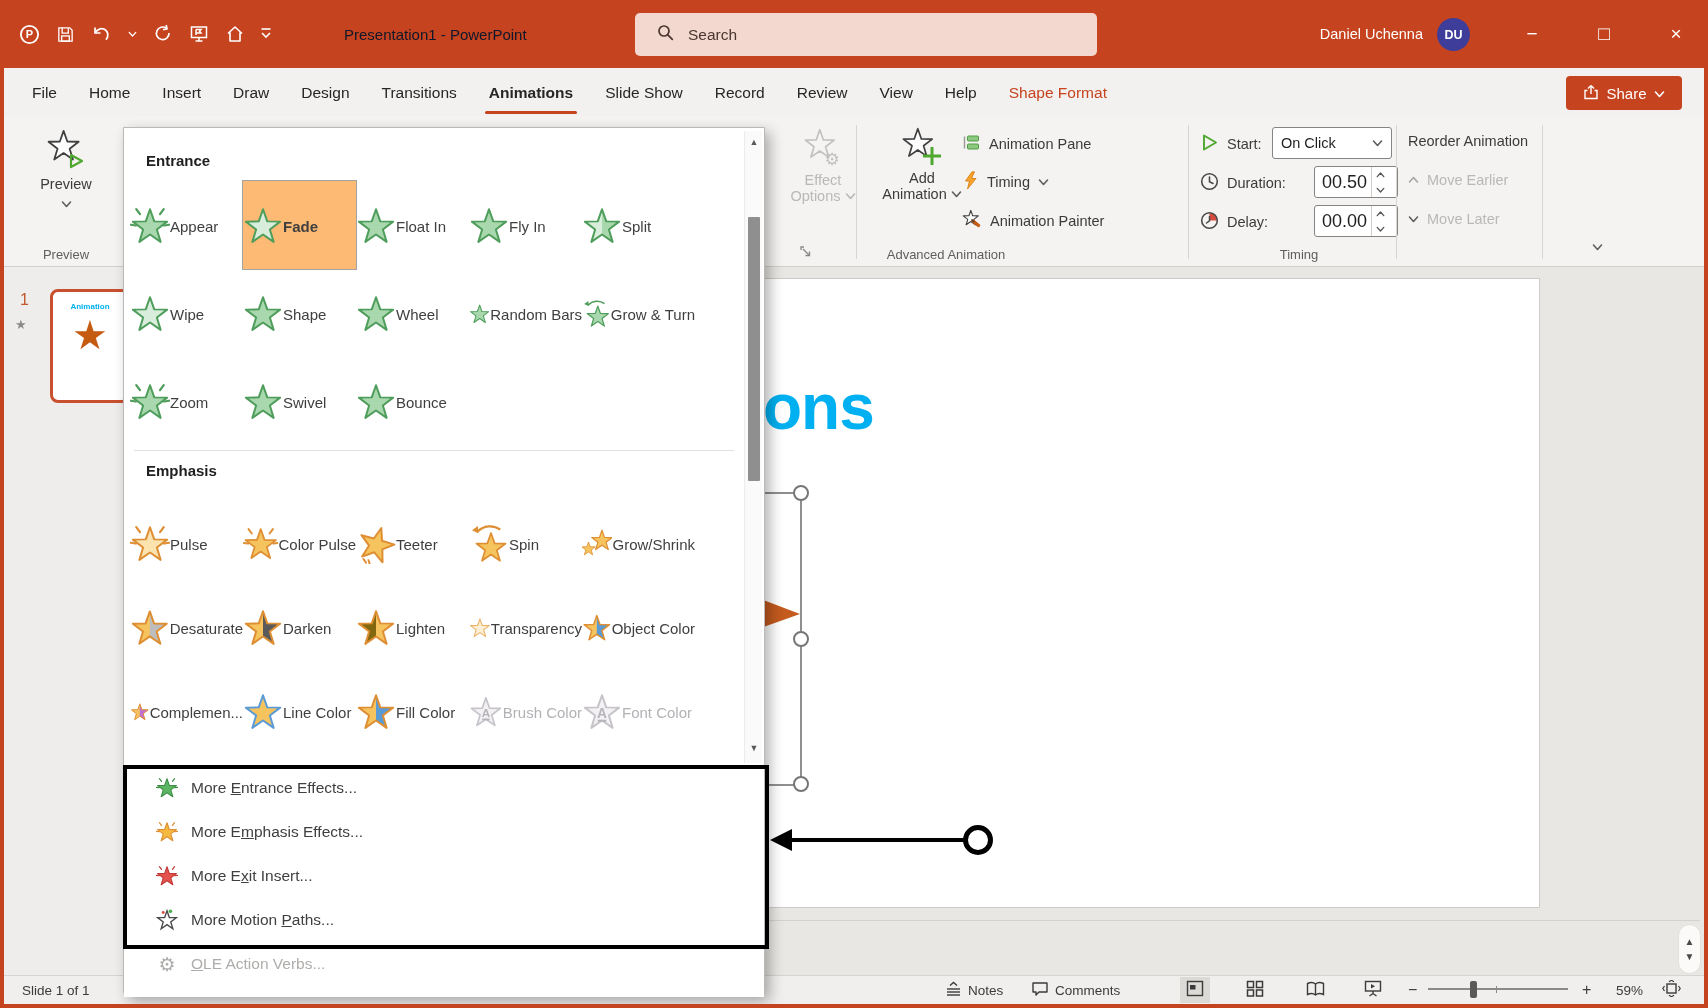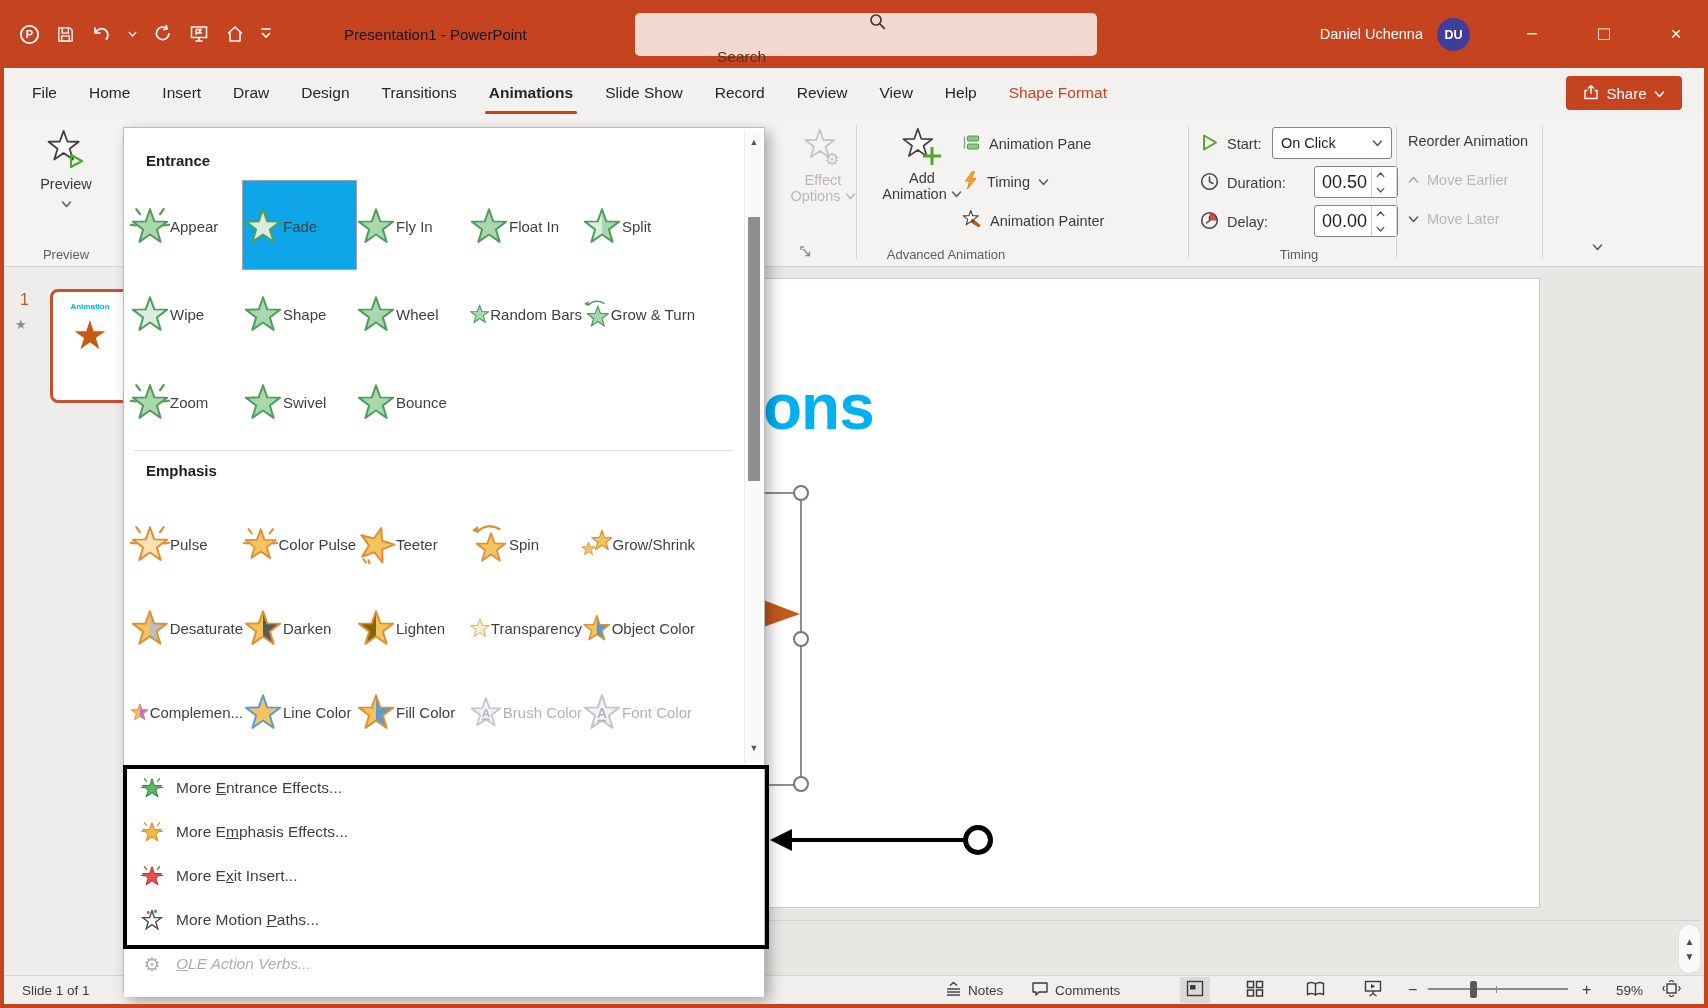--- a/index.html
+++ b/index.html
@@ -10,21 +10,21 @@
     -webkit-font-smoothing:antialiased;
   }
   #app::after { content:""; position:absolute; inset:0; border:4px solid #C5431F; pointer-events:none; z-index:99; }
 
   
   .titlebar { position:absolute; left:0; top:0; width:1708px; height:68px; background:#C5431F; z-index:20; }
   .qat { position:absolute; left:18px; top:0; height:68px; display:flex; align-items:center; gap:14px; }
   .qat .qi { width:22px; height:22px; display:flex; align-items:center; justify-content:center; color:#fff; }
   .qat .qi.small { width:12px; }
   .t-title { position:absolute; left:344px; top:0; height:68px; display:flex; align-items:center; color:#0f172a; font-size:15px; }
-  .searchbox { position:absolute; left:635px; top:13px; width:462px; height:43px; background:#F2D8CF; border-radius:5px; display:flex; align-items:center; padding-left:22px; gap:14px;flex-direction:column; }
+  .searchbox { position:absolute; left:635px; top:13px; width:462px; height:43px; background:#F2D8CF; border-radius:5px; display:flex; align-items:center; padding-left:22px; gap:14px; }
   .searchbox .stext { color:#4A362F; font-size:15.5px; background:transparent; border:none; outline:none; font-family:"Liberation Sans",sans-serif; width:320px; }
   .searchbox .stext::placeholder { color:#4A362F; opacity:1; }
   .t-user { position:absolute; right:285px; top:0; height:68px; display:flex; align-items:center; color:#fff; font-size:14.5px; }
   .avatar { position:absolute; left:1437px; top:18px; width:33px; height:33px; border-radius:50%; background:#3E3D99; color:#fff; font-size:12.5px; font-weight:bold; display:flex; align-items:center; justify-content:center; }
   .winbtn { position:absolute; top:0; width:46px; height:68px; color:#fff; display:flex; align-items:center; justify-content:center; font-size:19px; }
 
   
   .tabrow { position:absolute; left:4px; top:68px; width:1700px; height:49px; background:#F3F1EF; z-index:15; }
   .tabs { position:absolute; left:12px; top:0; height:49px; display:flex; }
   .tab { position:relative; padding:0 16px; height:49px; display:flex; align-items:center; font-size:15.5px; color:#262626; white-space:nowrap; }
@@ -77,31 +77,31 @@
   
   .panel { position:absolute; left:123px; top:127px; width:642px; height:870px; background:#fff; border:1px solid #BBB9B7; border-radius:0 0 6px 6px; box-shadow:5px 5px 14px rgba(0,0,0,.3); z-index:50; }
   .sec { position:absolute; left:6px; width:606px; }
   .sec h3 { font-size:15px; color:#1F1F1F; margin-left:16px; font-weight:bold; }
   .grid { display:grid; grid-template-columns:repeat(5,113px); }
   .g88 { grid-auto-rows:88px; margin-top:12px; }
   .g84 { grid-auto-rows:84px; margin-top:22px; }
   .gi { display:flex; flex-direction:row; align-items:center; padding-top:2px; }
   .gi .gicon { width:40px; height:40px; }
   .gi .glabel { font-size:15px; color:#3F3F3F; margin-top:1px; white-space:nowrap; }
-  .gi.sel { background:#0ea5e9; outline:1px solid #A3A3A3; }
+  .gi.sel { background:#fdba74; outline:1px solid #A3A3A3;font-weight:bold; }
   .gi.disab .glabel { color:#B3B1B5; }
   .secdiv { position:absolute; left:10px; top:322px; width:600px; height:1px; background:#E2E0DE; }
   .gsb { position:absolute; right:2px; top:3px; width:18px; height:632px; background:#FAFAFA; border-left:1px solid #ECECEC; }
   .gsb .arr { position:absolute; left:0; width:18px; text-align:center; color:#5A5A5A; font-size:9px; }
   .gsb .thumbv { position:absolute; left:3px; width:12px; background:#8F8F8F; border-radius:1px; }
   .menublock { position:absolute; left:0; top:638px; width:640px; height:231px; background:#fff; z-index:3; }
-  .mi { display:flex; align-items:center; height:44px; padding-left:17px; }
+  .mi { display:flex; align-items:center; height:44px; padding-left:32px; }
   .mi .micon { width:22px; height:22px; margin-right:13px; display:flex; align-items:center; justify-content:center; }
   .mi .mlabel { font-size:15.5px; color:#3F3F3F; }
-  .mi.disab .mlabel { color:#AFADAB;font-style:italic; }
+  .mi.disab .mlabel { color:#AFADAB; }
   .grip { position:absolute; right:8px; bottom:4px; width:10px; height:10px; color:#9a9a9a; font-size:9px; letter-spacing:-2px; }
 
   
   .annbox { position:absolute; left:123px; top:765px; width:646px; height:184px; border:4px solid #000; z-index:70; pointer-events:none; }
   .annline { position:absolute; left:790px; top:838px; width:174px; height:4px; background:#000; z-index:70; }
   .annhead { position:absolute; left:770px; top:829px; width:0; height:0; border-top:11px solid transparent; border-bottom:11px solid transparent; border-right:22px solid #000; z-index:70; }
   .anncircle { position:absolute; left:963px; top:825px; width:30px; height:30px; border:5px solid #000; border-radius:50%; z-index:70; }
 </style>
 </head>
 <body>
@@ -470,27 +470,27 @@
             <div class="gi sel">
               <span class="gicon"><svg viewBox="0 0 32 32" width="100%" height="100%">
                   <path d="M16 2.6 L19.4 12.3 L29.7 12.5 L21.5 18.8 L24.5 28.7 L16 22.8 L7.5 28.7 L10.5 18.8 L2.3 12.5 L12.6 12.3 Z" fill="#D8EDDB" stroke="#4E9D5B" stroke-width="1.6" stroke-linejoin="round"></path>
                 </svg></span>
               <span class="glabel">Fade</span>
             </div>
             <div class="gi">
               <span class="gicon"><svg viewBox="0 0 32 32" width="100%" height="100%">
                   <path d="M16 2.6 L19.4 12.3 L29.7 12.5 L21.5 18.8 L24.5 28.7 L16 22.8 L7.5 28.7 L10.5 18.8 L2.3 12.5 L12.6 12.3 Z" fill="#A9D8AE" stroke="#4E9D5B" stroke-width="1.6" stroke-linejoin="round"></path>
                 </svg></span>
+              <span class="glabel">Float In</span>
+            </div>
+            <div class="gi">
+              <span class="gicon"><svg viewBox="0 0 32 32" width="100%" height="100%">
+                  <path d="M16 2.6 L19.4 12.3 L29.7 12.5 L21.5 18.8 L24.5 28.7 L16 22.8 L7.5 28.7 L10.5 18.8 L2.3 12.5 L12.6 12.3 Z" fill="#A9D8AE" stroke="#4E9D5B" stroke-width="1.6" stroke-linejoin="round"></path>
+                </svg></span>
               <span class="glabel">Fly In</span>
-            </div>
-            <div class="gi">
-              <span class="gicon"><svg viewBox="0 0 32 32" width="100%" height="100%">
-                  <path d="M16 2.6 L19.4 12.3 L29.7 12.5 L21.5 18.8 L24.5 28.7 L16 22.8 L7.5 28.7 L10.5 18.8 L2.3 12.5 L12.6 12.3 Z" fill="#A9D8AE" stroke="#4E9D5B" stroke-width="1.6" stroke-linejoin="round"></path>
-                </svg></span>
-              <span class="glabel">Float In</span>
             </div>
             <div class="gi">
               <span class="gicon"><svg viewBox="0 0 32 32" width="100%" height="100%">
                   <path d="M16 2.6 L19.4 12.3 L29.7 12.5 L21.5 18.8 L24.5 28.7 L16 22.8 L7.5 28.7 L10.5 18.8 L2.3 12.5 L12.6 12.3 Z" fill="#D8EDDB"></path>
                   <path d="M16 2.6 L19.4 12.3 L29.7 12.5 L21.5 18.8 L24.5 28.7 L16 22.8 L7.5 28.7 L10.5 18.8 L2.3 12.5 L12.6 12.3 Z" fill="#A9D8AE" style="clip-path:inset(0 0 0 50%)"></path>
                   <path d="M16 2.6 L19.4 12.3 L29.7 12.5 L21.5 18.8 L24.5 28.7 L16 22.8 L7.5 28.7 L10.5 18.8 L2.3 12.5 L12.6 12.3 Z" fill="none" stroke="#4E9D5B" stroke-width="1.6" stroke-linejoin="round"></path>
                 </svg></span>
               <span class="glabel">Split</span>
             </div>
             <div class="gi">

